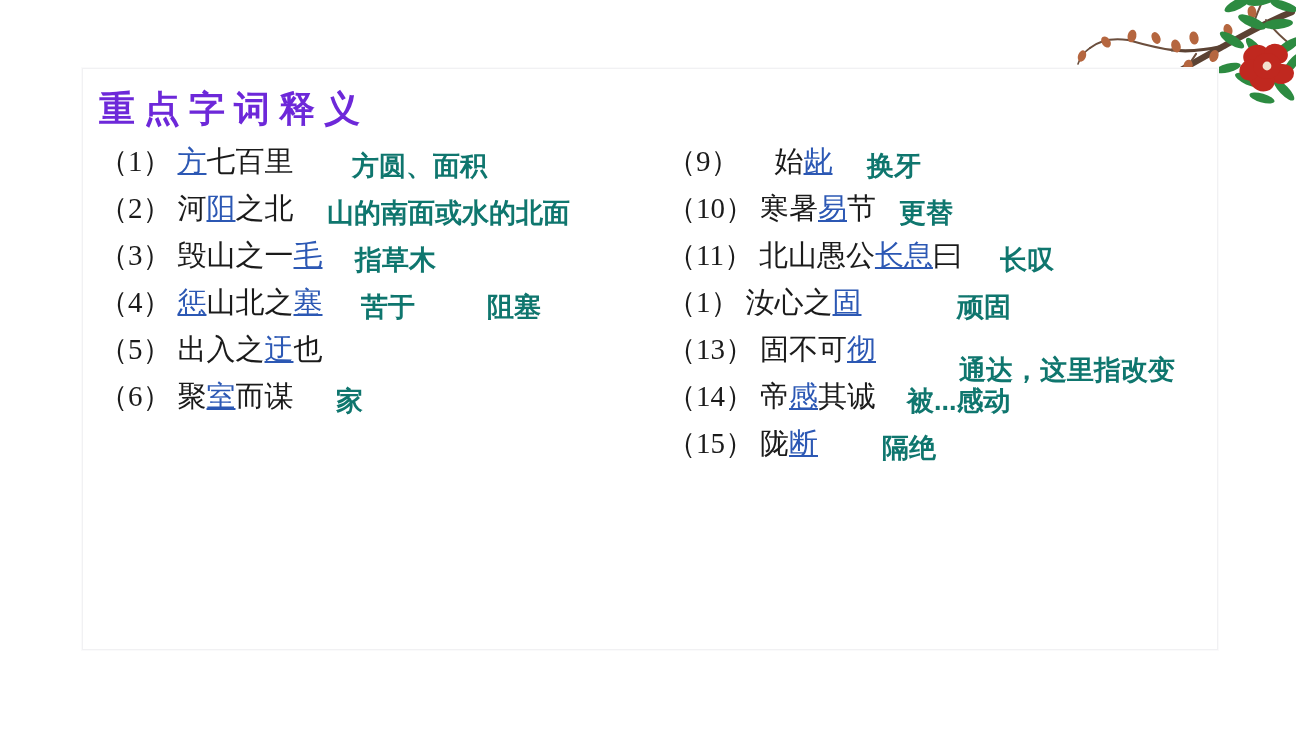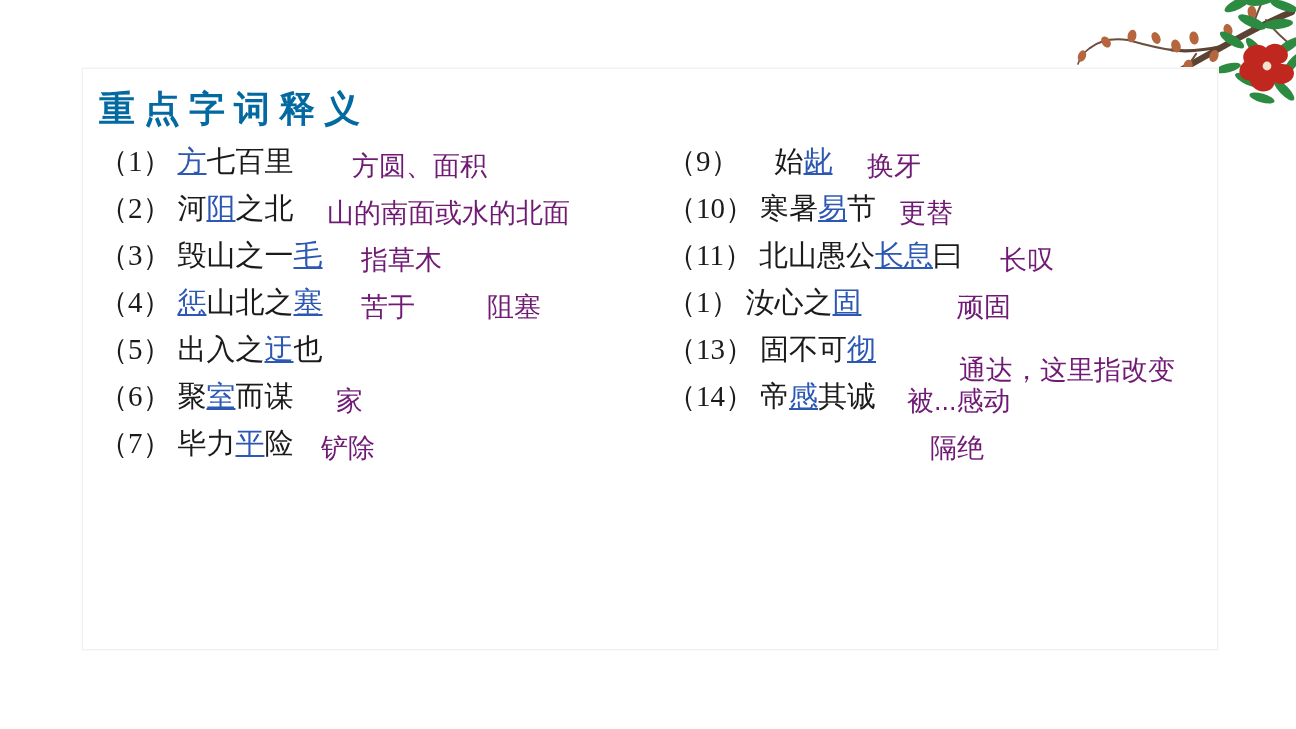--- a/index.html
+++ b/index.html
@@ -41,21 +41,21 @@
 
   
   #page-title {
     position: absolute;
     left: 16px;
     top: 16px;
     font-family: "Liberation Sans", "DejaVu Sans", sans-serif;
     font-weight: bold;
     font-size: 36px;
     letter-spacing: 9px;
-    color: #0369a1;
+    color: #6d28d9;
     white-space: nowrap;
   }
 
   
   .column {
     position: absolute;
     top: 72px;
   }
   #column-left  { left: 16px;  width: 560px; }
   #column-right { left: 584px; width: 552px; }
@@ -83,24 +83,24 @@
   .hl {
     color: #2c58b4;
     text-decoration: underline;
     text-underline-offset: 2px;
   }
 
   .gloss {
     position: absolute;
     top: 8px;
     font-family: "Liberation Sans", "DejaVu Sans", sans-serif;
-    font-weight: normal;
+    font-weight: bold;
     font-size: 27px;
     line-height: 34px;
-    color: #701a75;
+    color: #0f766e;
     white-space: nowrap;
   }
 </style>
 </head>
 <body>
 
 <div id="branch-decoration">
   <svg viewBox="0 0 240 170" xmlns="http://www.w3.org/2000/svg">
     <g>
 
@@ -183,38 +183,34 @@
       <div class="entry">
         <div class="entry-phrase"><span class="entry-num">（1）</span><span class="phrase-body"><span class="hl">方</span><span>七百里</span></span></div>
         <div class="gloss" style="left: 253px;">方圆、面积</div>
       </div>
       <div class="entry">
         <div class="entry-phrase"><span class="entry-num">（2）</span><span class="phrase-body"><span>河</span><span class="hl">阳</span><span>之北</span></span></div>
         <div class="gloss" style="left: 228px;">山的南面或水的北面</div>
       </div>
       <div class="entry">
         <div class="entry-phrase"><span class="entry-num">（3）</span><span class="phrase-body"><span>毁山之一</span><span class="hl">毛</span></span></div>
-        <div class="gloss" style="left: 262px;">指草木</div>
+        <div class="gloss" style="left: 256px;">指草木</div>
       </div>
       <div class="entry">
         <div class="entry-phrase"><span class="entry-num">（4）</span><span class="phrase-body"><span class="hl">惩</span><span>山北之</span><span class="hl">塞</span></span></div>
         <div class="gloss" style="left: 262px;">苦于</div>
         <div class="gloss" style="left: 388px;">阻塞</div>
       </div>
       <div class="entry">
         <div class="entry-phrase"><span class="entry-num">（5）</span><span class="phrase-body"><span>出入之</span><span class="hl">迂</span><span>也</span></span></div>
       </div>
       <div class="entry">
         <div class="entry-phrase"><span class="entry-num">（6）</span><span class="phrase-body"><span>聚</span><span class="hl">室</span><span>而谋</span></span></div>
         <div class="gloss" style="left: 237px;">家</div>
       </div>
-      <div class="entry">
-        <div class="entry-phrase"><span class="entry-num">（7）</span><span class="phrase-body"><span>毕力</span><span class="hl">平</span><span>险</span></span></div>
-        <div class="gloss" style="left: 222px;">铲除</div>
-      </div>
     </div>
   <div class="column" id="column-right">
       <div class="entry">
         <div class="entry-phrase"><span class="entry-num">（9）</span><span class="phrase-body"><span>　始</span><span class="hl">龀</span></span></div>
         <div class="gloss" style="left: 200px;">换牙</div>
       </div>
       <div class="entry">
         <div class="entry-phrase"><span class="entry-num">（10）</span><span class="phrase-body"><span>寒暑</span><span class="hl">易</span><span>节</span></span></div>
         <div class="gloss" style="left: 232px;">更替</div>
       </div>
@@ -228,17 +224,18 @@
       </div>
       <div class="entry">
         <div class="entry-phrase"><span class="entry-num">（13）</span><span class="phrase-body"><span>固不可</span><span class="hl">彻</span></span></div>
         <div class="gloss" style="left: 292px; margin-top: 16px;">通达，这里指改变</div>
       </div>
       <div class="entry">
         <div class="entry-phrase"><span class="entry-num">（14）</span><span class="phrase-body"><span>帝</span><span class="hl">感</span><span>其诚</span></span></div>
         <div class="gloss" style="left: 240px;">被...感动</div>
       </div>
       <div class="entry">
-        <div class="gloss" style="left: 215px; margin-left: 48px;">隔绝</div>
+        <div class="entry-phrase"><span class="entry-num">（15）</span><span class="phrase-body"><span>陇</span><span class="hl">断</span></span></div>
+        <div class="gloss" style="left: 215px;">隔绝</div>
       </div>
     </div>
 
 </div>
 
 </body></html>

